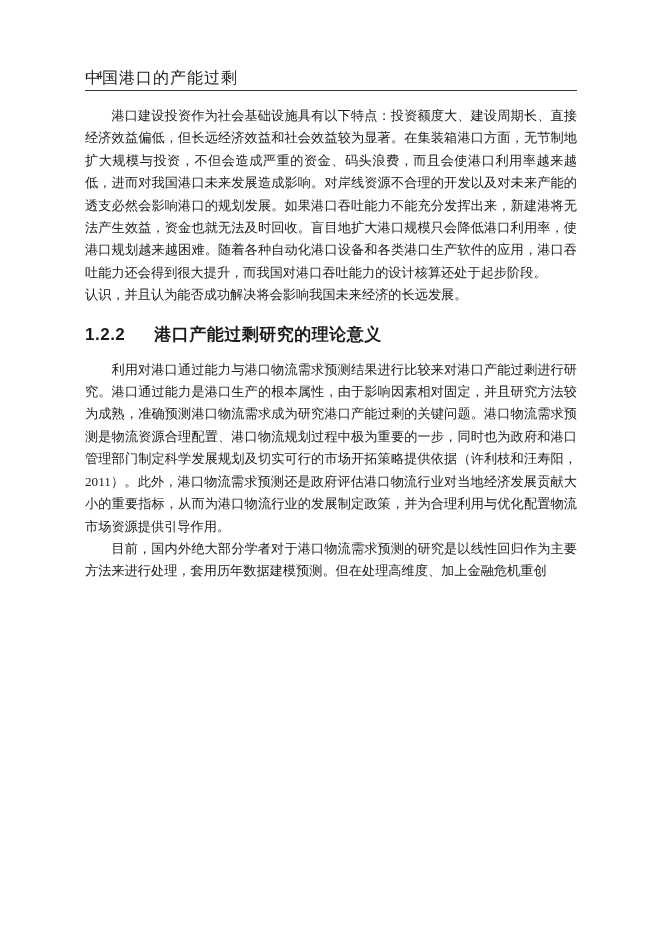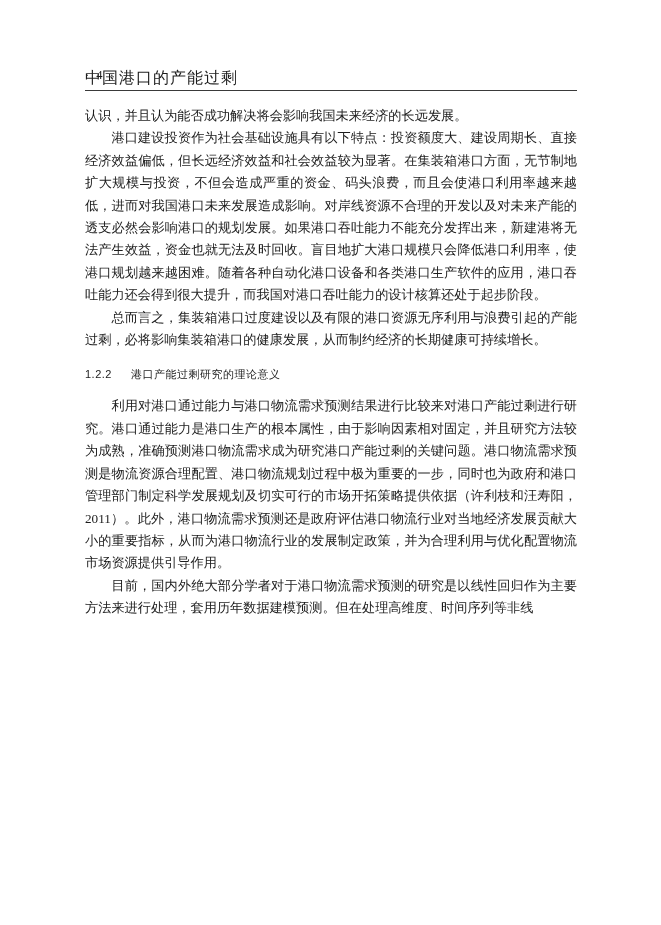--- a/index.html
+++ b/index.html
@@ -47,47 +47,46 @@
     line-height: 22.4px;
     text-align: justify;
     text-indent: 2em;
   }
   .body-text p.para.no-indent {
     text-indent: 0;
   }
   .section-heading {
     margin: 16px 0 13px 0;
     font-family: "Liberation Sans", "DejaVu Sans", sans-serif;
-    font-size: 11px;
-    font-weight: normal;
+    font-size: 17px;
+    font-weight: bold;
     letter-spacing: 0.5px;
   }
   .section-heading .sec-num {
     margin-right: 1.4em;
   }
 </style>
 </head>
 <body>
 
 <div class="page">
 
   <div class="running-header">
     <span class="page-number">· 4 ·</span>
     <span class="running-title">中国港口的产能过剩</span>
   </div>
 
   <div class="body-text">
 
+    <p class="para">港口建设投资作为社会基础设施具有以下特点：投资额度大、建设周期长、直接经济效益偏低，但长远经济效益和社会效益较为显著。在集装箱港口方面，无节制地扩大规模与投资，不但会造成严重的资金、码头浪费，而且会使港口利用率越来越低，进而对我国港口未来发展造成影响。对岸线资源不合理的开发以及对未来产能的透支必然会影响港口的规划发展。如果港口吞吐能力不能充分发挥出来，新建港将无法产生效益，资金也就无法及时回收。盲目地扩大港口规模只会降低港口利用率，使港口规划越来越困难。随着各种自动化港口设备和各类港口生产软件的应用，港口吞吐能力还会得到很大提升，而我国对港口吞吐能力的设计核算还处于起步阶段。</p>
     <p class="para no-indent">认识，并且认为能否成功解决将会影响我国未来经济的长远发展。</p>
-    <p class="para">港口建设投资作为社会基础设施具有以下特点：投资额度大、建设周期长、直接经济效益偏低，但长远经济效益和社会效益较为显著。在集装箱港口方面，无节制地扩大规模与投资，不但会造成严重的资金、码头浪费，而且会使港口利用率越来越低，进而对我国港口未来发展造成影响。对岸线资源不合理的开发以及对未来产能的透支必然会影响港口的规划发展。如果港口吞吐能力不能充分发挥出来，新建港将无法产生效益，资金也就无法及时回收。盲目地扩大港口规模只会降低港口利用率，使港口规划越来越困难。随着各种自动化港口设备和各类港口生产软件的应用，港口吞吐能力还会得到很大提升，而我国对港口吞吐能力的设计核算还处于起步阶段。</p>
-    <p class="para">总而言之，集装箱港口过度建设以及有限的港口资源无序利用与浪费引起的产能过剩，必将影响集装箱港口的健康发展，从而制约经济的长期健康可持续增长。</p>
 
     <h2 class="section-heading">
       <span class="sec-num">1.2.2</span>
       <span class="sec-title">港口产能过剩研究的理论意义</span>
     </h2>
 
     <p class="para">利用对港口通过能力与港口物流需求预测结果进行比较来对港口产能过剩进行研究。港口通过能力是港口生产的根本属性，由于影响因素相对固定，并且研究方法较为成熟，准确预测港口物流需求成为研究港口产能过剩的关键问题。港口物流需求预测是物流资源合理配置、港口物流规划过程中极为重要的一步，同时也为政府和港口管理部门制定科学发展规划及切实可行的市场开拓策略提供依据（许利枝和汪寿阳，2011）。此外，港口物流需求预测还是政府评估港口物流行业对当地经济发展贡献大小的重要指标，从而为港口物流行业的发展制定政策，并为合理利用与优化配置物流市场资源提供引导作用。</p>
-    <p class="para">目前，国内外绝大部分学者对于港口物流需求预测的研究是以线性回归作为主要方法来进行处理，套用历年数据建模预测。但在处理高维度、时间序列等非线</p>
+    <p class="para">目前，国内外绝大部分学者对于港口物流需求预测的研究是以线性回归作为主要方法来进行处理，套用历年数据建模预测。但在处理高维度、加上金融危机重创</p>
 
   </div>
 
 </div>
 
 </body></html>

